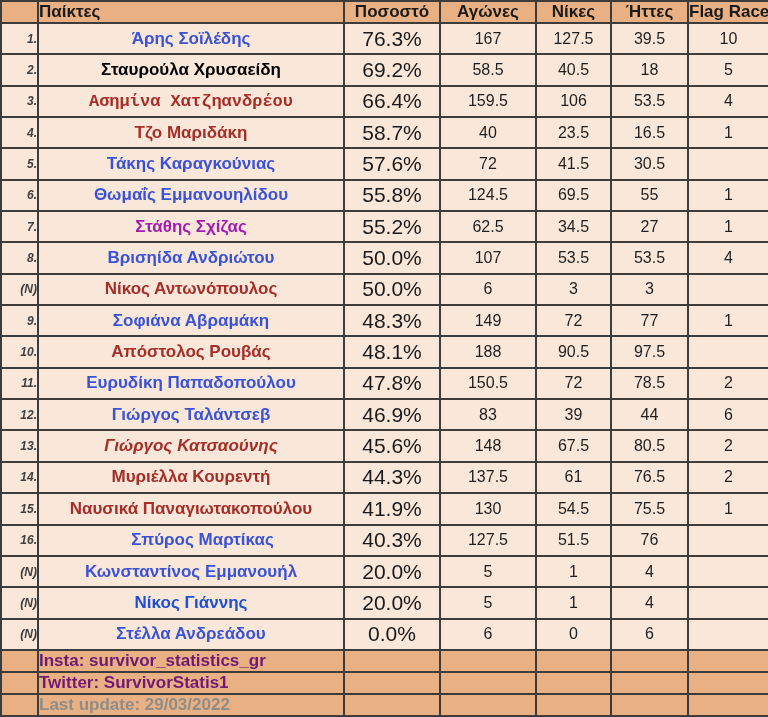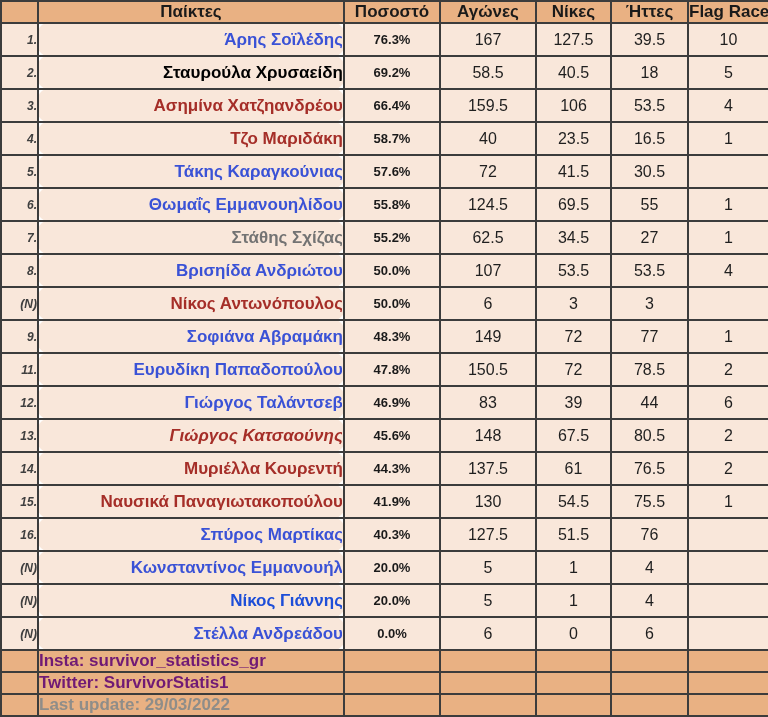--- a/index.html
+++ b/index.html
@@ -21,41 +21,40 @@
     overflow: hidden;
     white-space: nowrap;
   }
   .hdr-cell {
     font-size: 17px;
     font-weight: bold;
     color: #1a1a1a;
     text-align: center;
   }
   .hdr-name {
-    text-align: center;
+    text-align: left;
     padding-left: 8px;
   }
   .rank-cell {
     font-size: 12px;
     font-style: italic;
     font-weight: bold;
     color: #3f3f3f;
     text-align: right;
     padding-right: 5px;
   }
   .name-cell {
     font-size: 17px;
     font-weight: bold;
-    text-align: right;
+    text-align: center;
     padding-left: 8px;
-    border-radius: 10px;
   }
   .pct-cell {
-    font-size: 13px;
-    font-weight: bold;
+    font-size: 21px;
+    font-weight: normal;
     color: #1a1a1a;
     text-align: center;
   }
   .num-cell {
     font-size: 16px;
     color: #1f1f1f;
     text-align: center;
   }
   .footer-text {
     font-size: 17px;
@@ -107,21 +106,21 @@
         <td class="rank-cell">2.</td>
         <td class="name-cell" style="color: #000000;">Σταυρούλα Χρυσαείδη</td>
         <td class="pct-cell">69.2%</td>
         <td class="num-cell">58.5</td>
         <td class="num-cell">40.5</td>
         <td class="num-cell">18</td>
         <td class="num-cell">5</td>
       </tr>
       <tr style="background: rgb(249, 231, 218);">
         <td class="rank-cell">3.</td>
-        <td class="name-cell" style="color: rgb(165, 46, 40);">Ασημίνα Χατζηανδρέου</td>
+        <td class="name-cell" style="color: rgb(165, 46, 40); font-family: Liberation Mono, monospace;">Ασημίνα Χατζηανδρέου</td>
         <td class="pct-cell">66.4%</td>
         <td class="num-cell">159.5</td>
         <td class="num-cell">106</td>
         <td class="num-cell">53.5</td>
         <td class="num-cell">4</td>
       </tr>
       <tr style="background: rgb(249, 231, 218);">
         <td class="rank-cell">4.</td>
         <td class="name-cell" style="color: rgb(165, 46, 40);">Τζο Μαριδάκη</td>
         <td class="pct-cell">58.7%</td>
@@ -143,21 +142,21 @@
         <td class="rank-cell">6.</td>
         <td class="name-cell" style="color: rgb(58, 82, 214);">Θωμαΐς Εμμανουηλίδου</td>
         <td class="pct-cell">55.8%</td>
         <td class="num-cell">124.5</td>
         <td class="num-cell">69.5</td>
         <td class="num-cell">55</td>
         <td class="num-cell">1</td>
       </tr>
       <tr style="background: rgb(249, 231, 218);">
         <td class="rank-cell">7.</td>
-        <td class="name-cell" style="color: #737373;">Στάθης Σχίζας</td>
+        <td class="name-cell" style="color: #a21caf;">Στάθης Σχίζας</td>
         <td class="pct-cell">55.2%</td>
         <td class="num-cell">62.5</td>
         <td class="num-cell">34.5</td>
         <td class="num-cell">27</td>
         <td class="num-cell">1</td>
       </tr>
       <tr style="background: rgb(249, 231, 218);">
         <td class="rank-cell">8.</td>
         <td class="name-cell" style="color: rgb(58, 82, 214);">Βρισηίδα Ανδριώτου</td>
         <td class="pct-cell">50.0%</td>
@@ -176,20 +175,29 @@
         <td class="num-cell"></td>
       </tr>
       <tr style="background: rgb(249, 231, 218);">
         <td class="rank-cell">9.</td>
         <td class="name-cell" style="color: rgb(58, 82, 214);">Σοφιάνα Αβραμάκη</td>
         <td class="pct-cell">48.3%</td>
         <td class="num-cell">149</td>
         <td class="num-cell">72</td>
         <td class="num-cell">77</td>
         <td class="num-cell">1</td>
+      </tr>
+      <tr style="background: rgb(249, 231, 218);">
+        <td class="rank-cell">10.</td>
+        <td class="name-cell" style="color: rgb(165, 46, 40);">Απόστολος Ρουβάς</td>
+        <td class="pct-cell">48.1%</td>
+        <td class="num-cell">188</td>
+        <td class="num-cell">90.5</td>
+        <td class="num-cell">97.5</td>
+        <td class="num-cell"></td>
       </tr>
       <tr style="background: rgb(249, 231, 218);">
         <td class="rank-cell">11.</td>
         <td class="name-cell" style="color: rgb(58, 82, 214);">Ευρυδίκη Παπαδοπούλου</td>
         <td class="pct-cell">47.8%</td>
         <td class="num-cell">150.5</td>
         <td class="num-cell">72</td>
         <td class="num-cell">78.5</td>
         <td class="num-cell">2</td>
       </tr>

